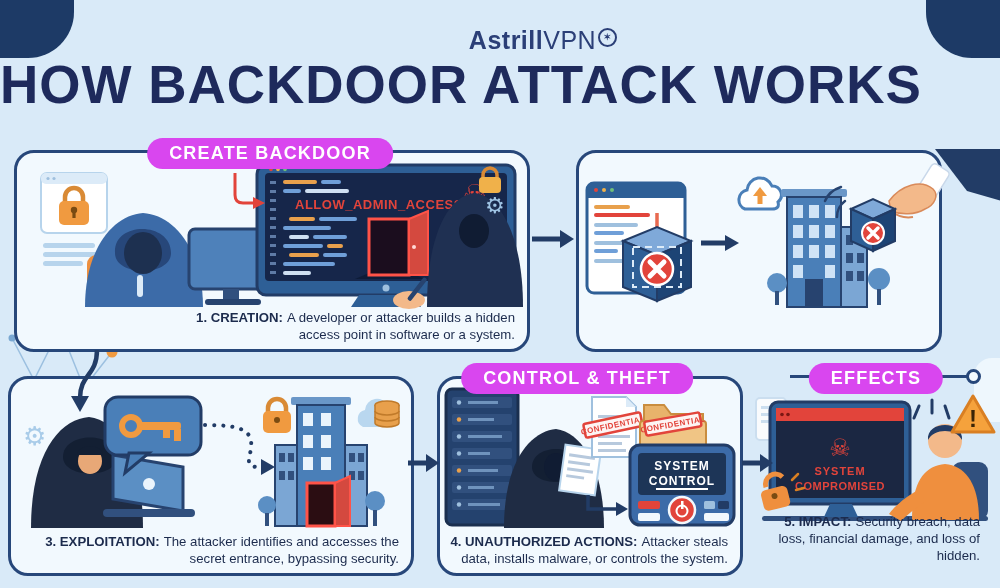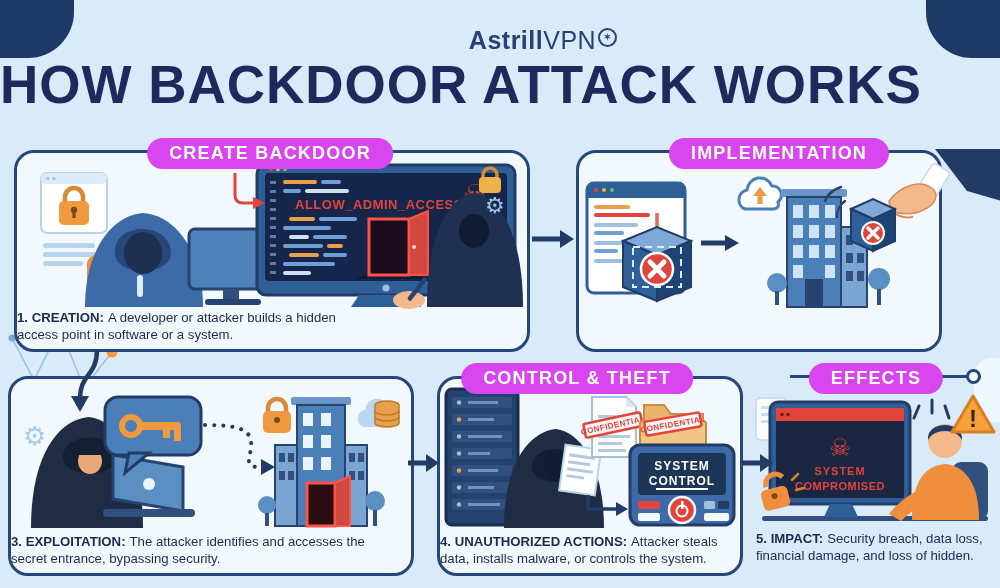--- a/index.html
+++ b/index.html
@@ -27,21 +27,21 @@
   #panel4{left:437px;top:376px;width:300px;height:194px;}
   #panel5{left:756px;top:376px;width:236px;height:194px;}
 
   .pill{position:absolute;transform:translateX(-50%);background:#d946ef;color:#ffffff;font-weight:700;font-size:18px;letter-spacing:1.2px;padding:5px 22px;border-radius:17px;white-space:nowrap;z-index:5;}
   .pill.r1{top:138px;}
   .pill.r2{top:363px;}
   #pill1{left:270px;} #pill2{left:779px;} #pill3{left:245px;} #pill4{left:577px;} #pill5{left:876px;}
   .pill-line{position:absolute;height:3px;background:#27477a;z-index:4;}
   .pill-endcap{position:absolute;width:9px;height:9px;border-radius:50%;background:#f2f9fe;border:3px solid #27477a;z-index:4;}
 
-  .caption{position:absolute;left:0;right:4px;bottom:5px;text-align:left;font-size:13.2px;line-height:1.28;color:#1c2b4d;font-weight:500;z-index:3;}
+  .caption{position:absolute;left:0;right:12px;bottom:5px;text-align:right;font-size:13.2px;line-height:1.28;color:#1c2b4d;font-weight:500;z-index:3;}
   .caption b{font-weight:800;margin-right:4px;}
   .caption .inner{display:inline-block;}
   #cap1 .inner{max-width:330px;} #cap2 .inner{max-width:290px;}
   #cap3 .inner{max-width:368px;} #cap4 .inner{max-width:288px;} #cap5 .inner{max-width:234px;}
 
   .illus{position:absolute;left:0;top:4px;overflow:visible;}
   .conn{position:absolute;z-index:5;overflow:visible;}
   .deco{position:absolute;z-index:1;overflow:visible;}
 </style>
 </head>
@@ -495,21 +495,20 @@
         <circle cx="19" cy="116" r="3" fill="#7a4b12" transform="rotate(-14 19 118)"></circle>
         <path d="M36 100 l6 -6 M40 110 l8 -2" stroke="#d97f23" stroke-width="2.5" stroke-linecap="round"></path>
       </g>
     </svg>
     <div class="caption" id="cap5">
       <span class="inner"><b>5. IMPACT:</b><span>Security breach, data loss, financial damage, and loss of hidden.</span></span>
     </div>
   </div>
 
   <div class="pill r1" id="pill1">CREATE BACKDOOR</div>
-  <div class="pill r1" id="pill2">IMPLEMENTATION</div>
   <div class="pill r2" id="pill4">CONTROL &amp; THEFT</div>
   <div class="pill r2" id="pill5">EFFECTS</div>
   <div class="pill-line" style="left:790px;top:375px;width:180px;"></div>
   <div class="pill-endcap" style="left:966px;top:369px;"></div>
 
   <svg class="conn" style="left:530px;top:226px;" width="46" height="26">
     <path d="M2 13 H 30" stroke="#223c66" stroke-width="5"></path>
       <polygon points="30,4 44,13 30,22" fill="#223c66"></polygon>
   </svg>
   <svg class="conn" style="left:55px;top:348px;" width="60" height="82">

